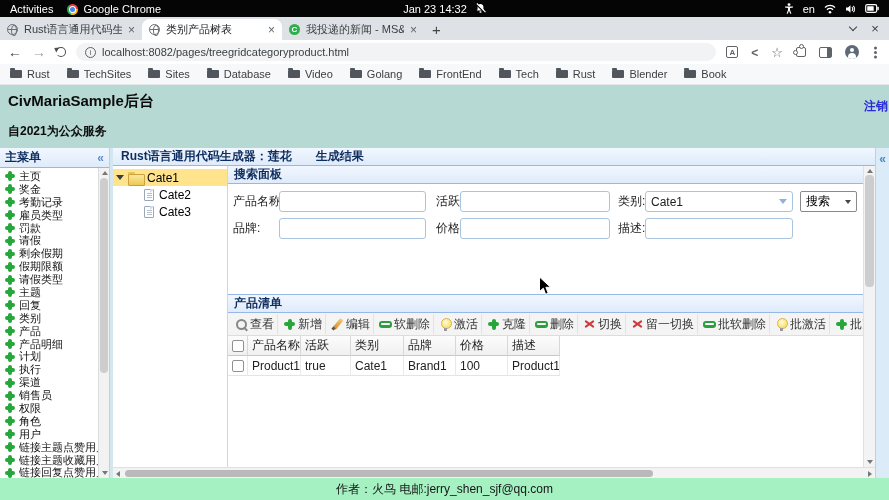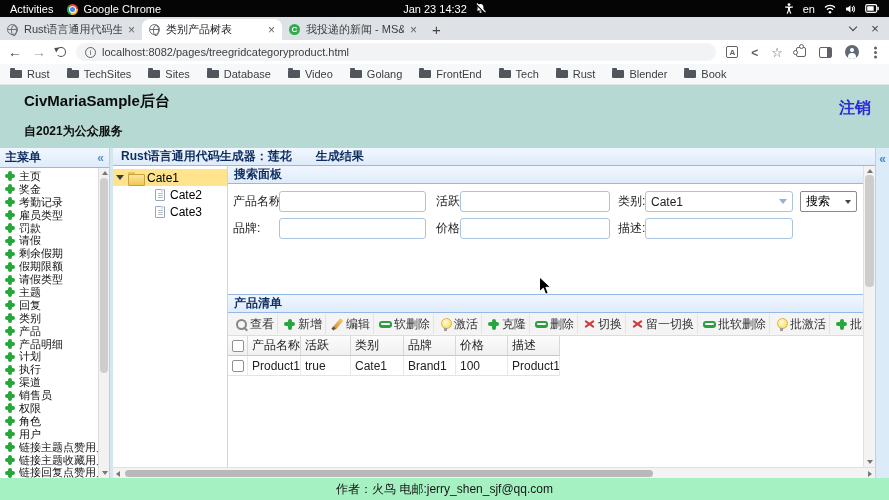--- a/index.html
+++ b/index.html
@@ -55,24 +55,24 @@
   .avatar::after{content:"";position:absolute;left:3px;top:8px;width:8px;height:6px;border-radius:4px 4px 0 0;background:#fff}
   .dots{width:3px;height:3px;background:#5f6368;border-radius:50%;box-shadow:0 4.5px 0 #5f6368,0 -4.5px 0 #5f6368;margin:0 2px}
 
   
   .bookmarksbar{height:21px;background:#f7f8f9;border-bottom:1px solid #e4e6e8;display:flex;align-items:center;gap:17px;padding:0 10px;font-size:11px;color:#3c4043}
   .bm{display:flex;align-items:center;gap:5px}
   .bm-folder{position:relative;width:12px;height:8px;background:#51565c;border-radius:1px;flex:none}
   .bm-folder::before{content:"";position:absolute;left:0;top:-2px;width:5px;height:2px;background:#51565c;border-radius:1px 1px 0 0}
 
   
-  .appheader{height:63px;background:#b6dad3;position:relative;padding:7px 24px}
+  .appheader{height:63px;background:#b6dad3;position:relative;padding:7px 8px}
   .app-title{font-size:15px;font-weight:bold;color:#0b0b0b;margin:0}
   .app-subtitle{font-size:12px;font-weight:bold;color:#0b0b0b;margin-top:12px}
-  .logout{position:absolute;right:18px;top:13px;font-size:16px;font-weight:bold;color:#2b2bd9;cursor:pointer}
+  .logout{position:absolute;right:1px;top:13px;font-size:12px;font-weight:bold;color:#2b2bd9;cursor:pointer}
 
   
   .workspace{height:330px;display:flex;background:#d4e6ee}
   .eheader{background:linear-gradient(#F1F7FF,#DFEBFA);border-bottom:1px solid #95B8E7;color:#0E2D5F;font-weight:bold;font-size:12px;display:flex;align-items:center}
 
   
   .sidebar{width:110px;background:#fff;display:flex;flex-direction:column;flex:none;border-right:1px solid #b9d2ea}
   .sidebar-header{height:20px;justify-content:space-between;padding:0 5px}
   .collapse-icon{color:#5d8fc9;font-size:12px;font-weight:bold}
   .sidebar-body{position:relative;flex:1;overflow:hidden;background:#fff}
@@ -93,21 +93,21 @@
   
   .main{flex:1;display:flex;flex-direction:column;min-width:0;background:#86efac}
   .main-titlebar{height:18px;padding:0 8px;gap:24px}
   .main-row{flex:1;display:flex;min-height:0}
   .treepanel{width:115px;flex:none;border-right:1px solid #c3d9f0;background:#fff;font-size:12px;padding-top:3px}
   .tree-root-row{height:17px;display:flex;align-items:center;gap:4px;padding-left:3px;background:#ffe48d;cursor:pointer}
   .expander{width:0;height:0;border-left:4px solid transparent;border-right:4px solid transparent;border-top:5px solid #3c3c3c;flex:none}
   .folder-open{width:15px;height:12px;position:relative;flex:none}
   .folder-open::before{content:"";position:absolute;left:0;top:0;width:7px;height:3px;background:#e7c35c;border-radius:1px}
   .folder-open::after{content:"";position:absolute;left:0;top:2px;width:15px;height:10px;background:linear-gradient(#fbe79f,#eec94f);border:1px solid #c9a23d;border-radius:1px}
-  .tree-child-row{height:17px;display:flex;align-items:center;gap:5px;padding-left:42px;cursor:pointer}
+  .tree-child-row{height:17px;display:flex;align-items:center;gap:5px;padding-left:31px;cursor:pointer}
   .file-icon{width:10px;height:12px;background:#fff;border:1px solid #9aa7b8;position:relative;border-radius:1px;flex:none}
   .file-icon::before{content:"";position:absolute;right:-1px;top:-1px;border-left:4px solid #cfd8e4;border-bottom:4px solid transparent}
   .file-icon::after{content:"";position:absolute;left:2px;top:3px;width:5px;height:1px;background:#b5c0cc;box-shadow:0 2px 0 #b5c0cc,0 4px 0 #b5c0cc}
 
   .center{flex:1;display:flex;flex-direction:column;min-width:0;background:#fff}
   .search-header{height:18px;padding:0 6px}
   .search-body{height:110px;position:relative;background:#fff;font-size:12px;flex:none}
   .flabel{position:absolute;height:21px;line-height:21px;color:#222}
   .finput{position:absolute;height:21px;border:1px solid #a9c4de;border-radius:3px;background:#fff}
   .combo{position:absolute;height:21px;border:1px solid #a9c4de;border-radius:3px;background:#fff;display:flex;align-items:center;justify-content:space-between;padding:0 5px;color:#222}

